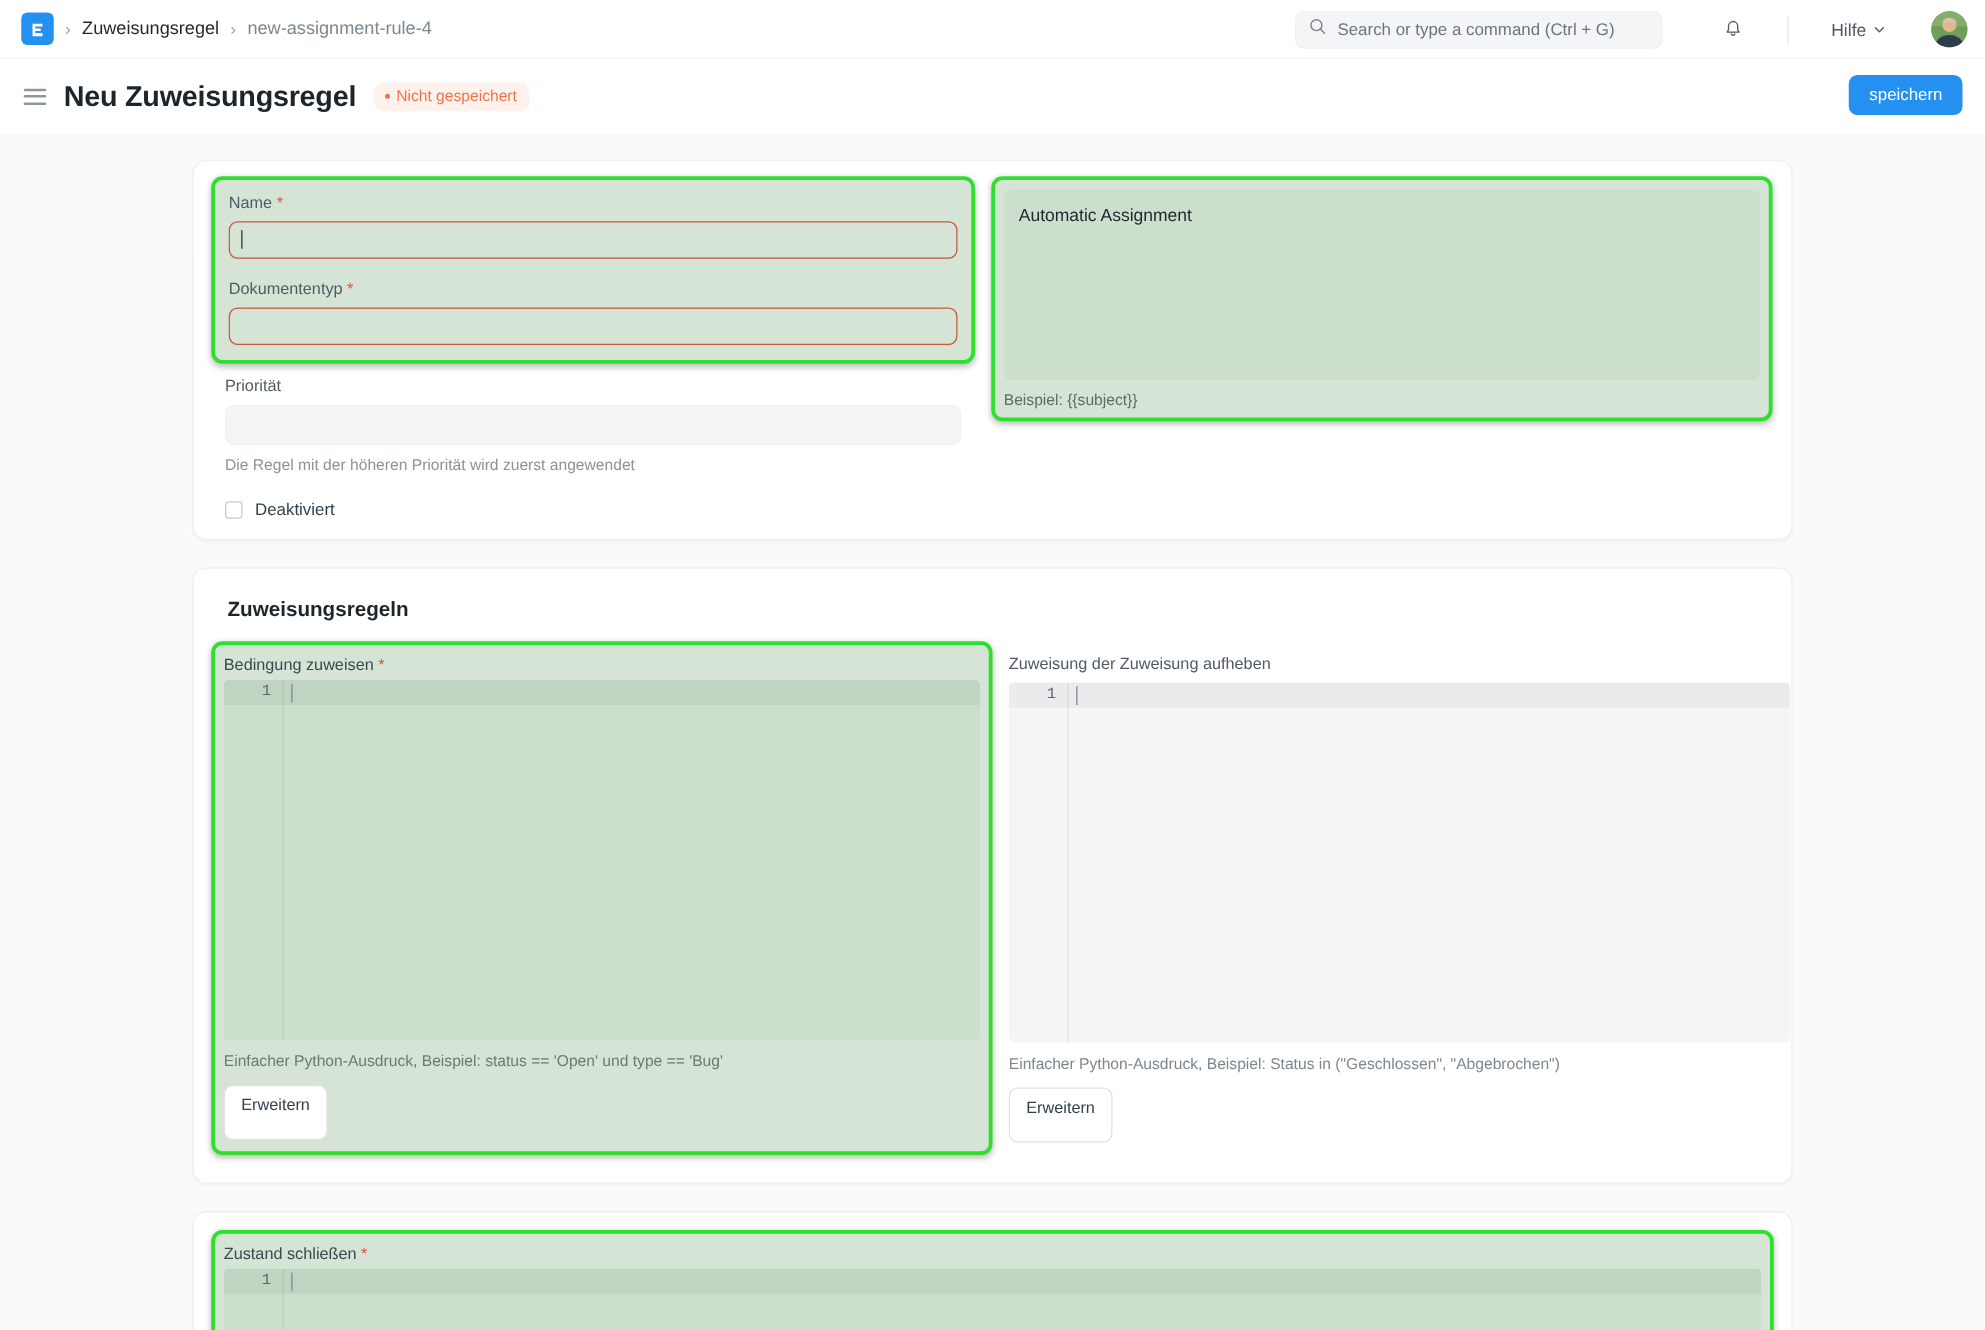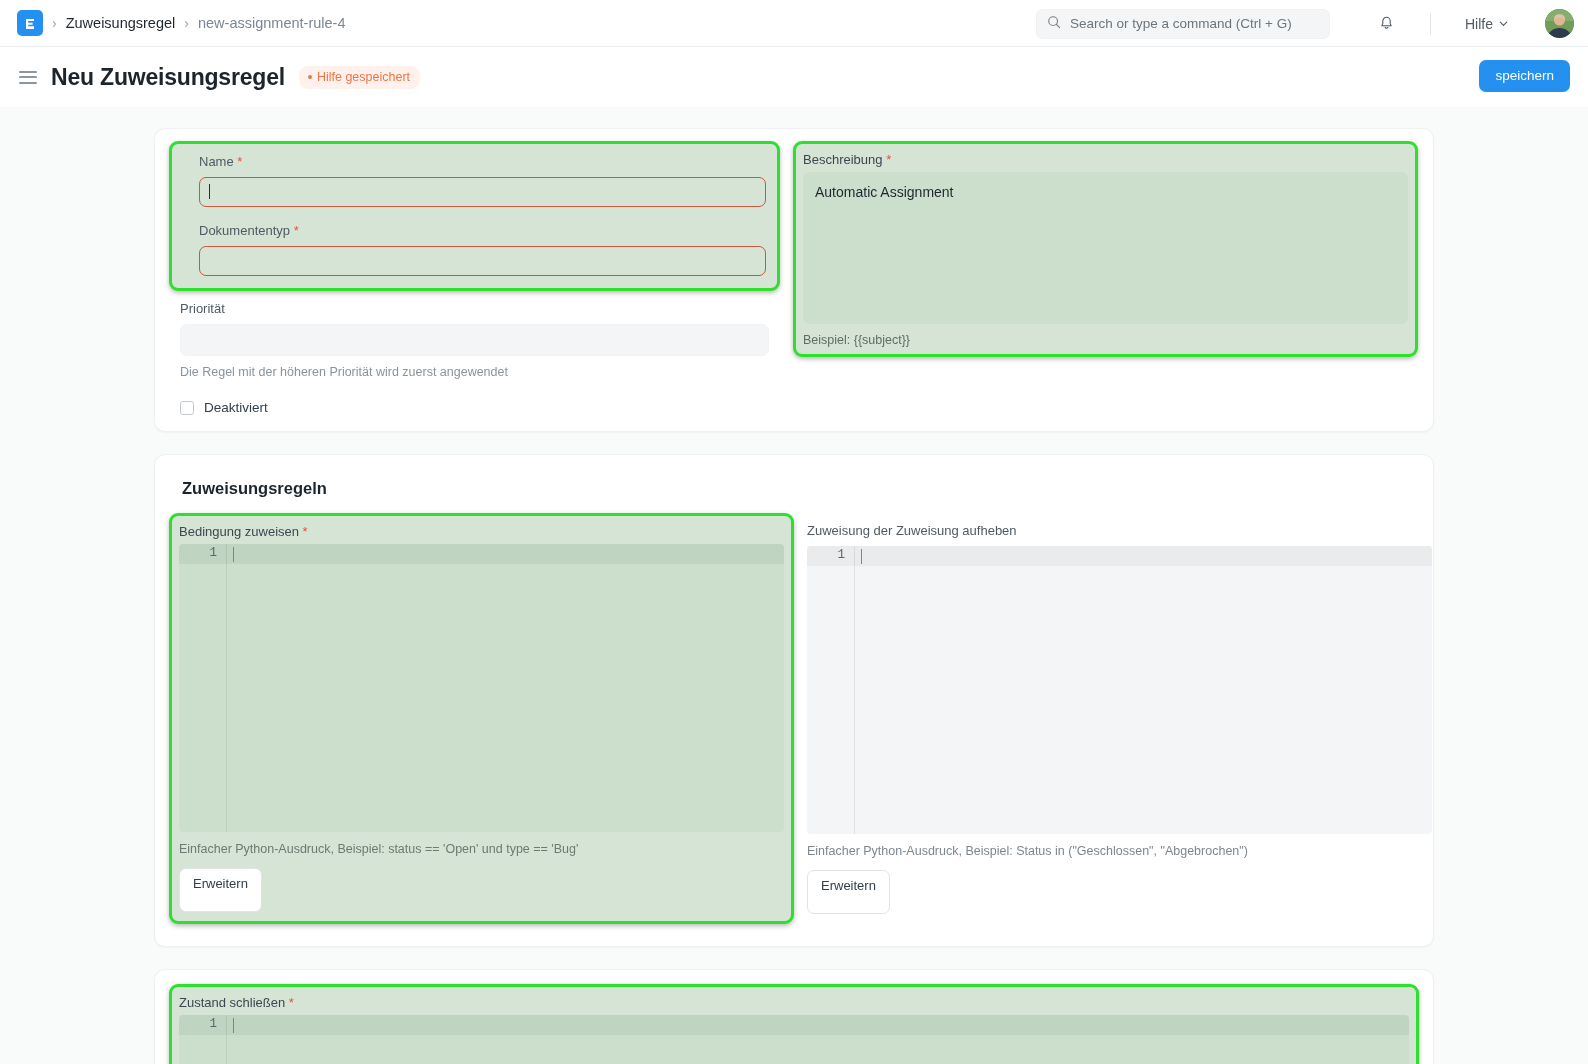--- a/index.html
+++ b/index.html
@@ -383,32 +383,32 @@
 
 <div class="pagehead">
   <div class="hamburger">
     <i></i>
       <i></i>
       <i></i>
   </div>
   <div class="page-title">Neu Zuweisungsregel</div>
   <div class="badge-unsaved">
     <span class="dot"></span>
-    <span>Hilfe gespeichert</span>
+    <span>Nicht gespeichert</span>
   </div>
   <button class="save-btn">speichern</button>
 </div>
 
 <div class="page-body">
 
   <div class="card card-1">
     <div class="row2">
 
       <div class="col-left">
-        <div class="hl" style="padding:10px 11px 12px 27px;">
+        <div class="hl" style="padding:10px 11px 12px 11px;">
           <label class="field-label">
             <span>Name</span>
             <span class="req">*</span>
           </label>
           <div class="input-box">
             <span class="caret"></span>
           </div>
 
           <label class="field-label" style="margin-top:16px;">
             <span>Dokumententyp</span>
@@ -424,24 +424,20 @@
 
           <div class="checkbox-row">
             <span class="checkbox"></span>
             <span class="checkbox-label">Deaktiviert</span>
           </div>
         </div>
       </div>
 
       <div class="col-right">
         <div class="hl desc-wrap">
-          <label class="desc-label">
-            <span>Beschreibung</span>
-            <span class="req">*</span>
-          </label>
           <div class="desc-area">Automatic Assignment</div>
           <div class="desc-hint">Beispiel: {{subject}}</div>
         </div>
       </div>
 
     </div>
   </div>
 
   <div class="card card-2">
     <div class="section-title">Zuweisungsregeln</div>

